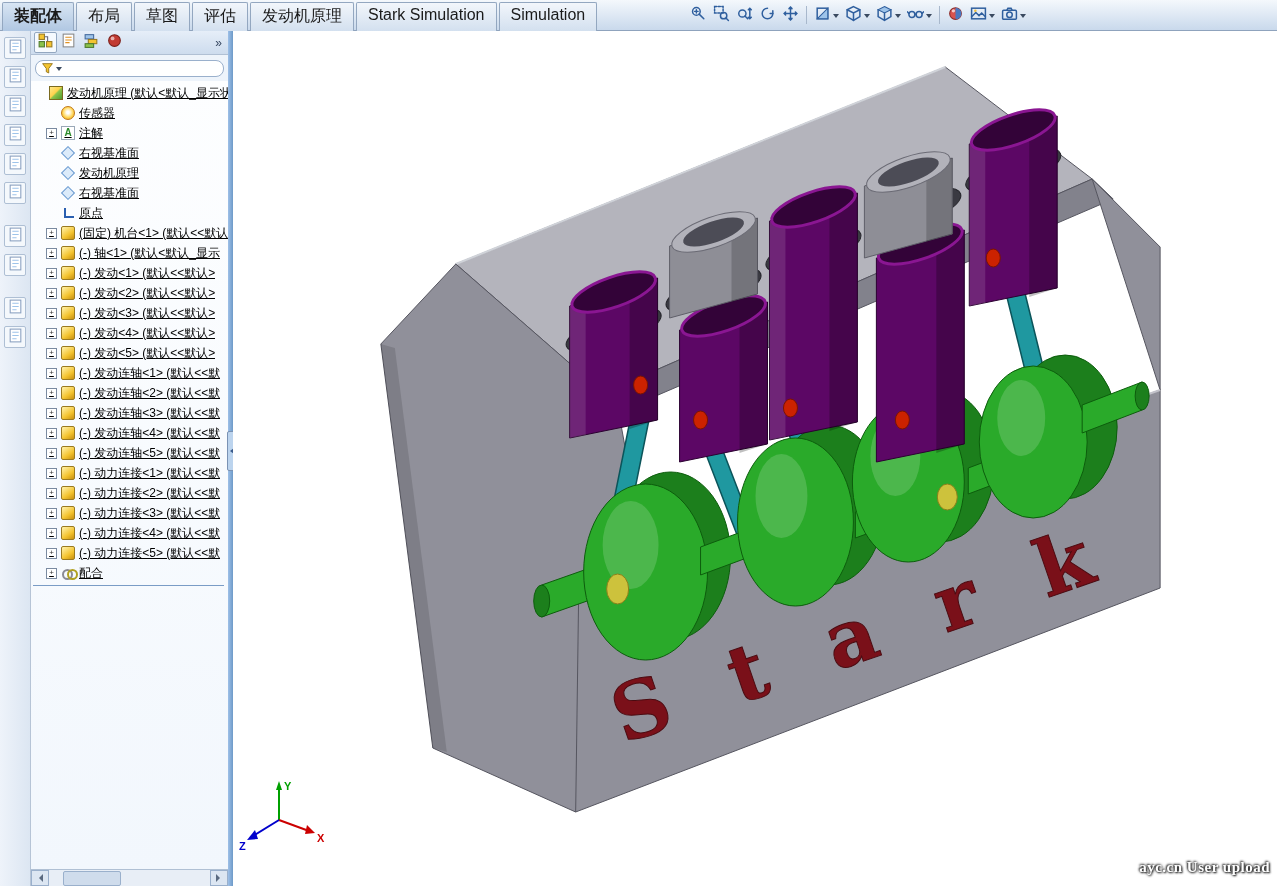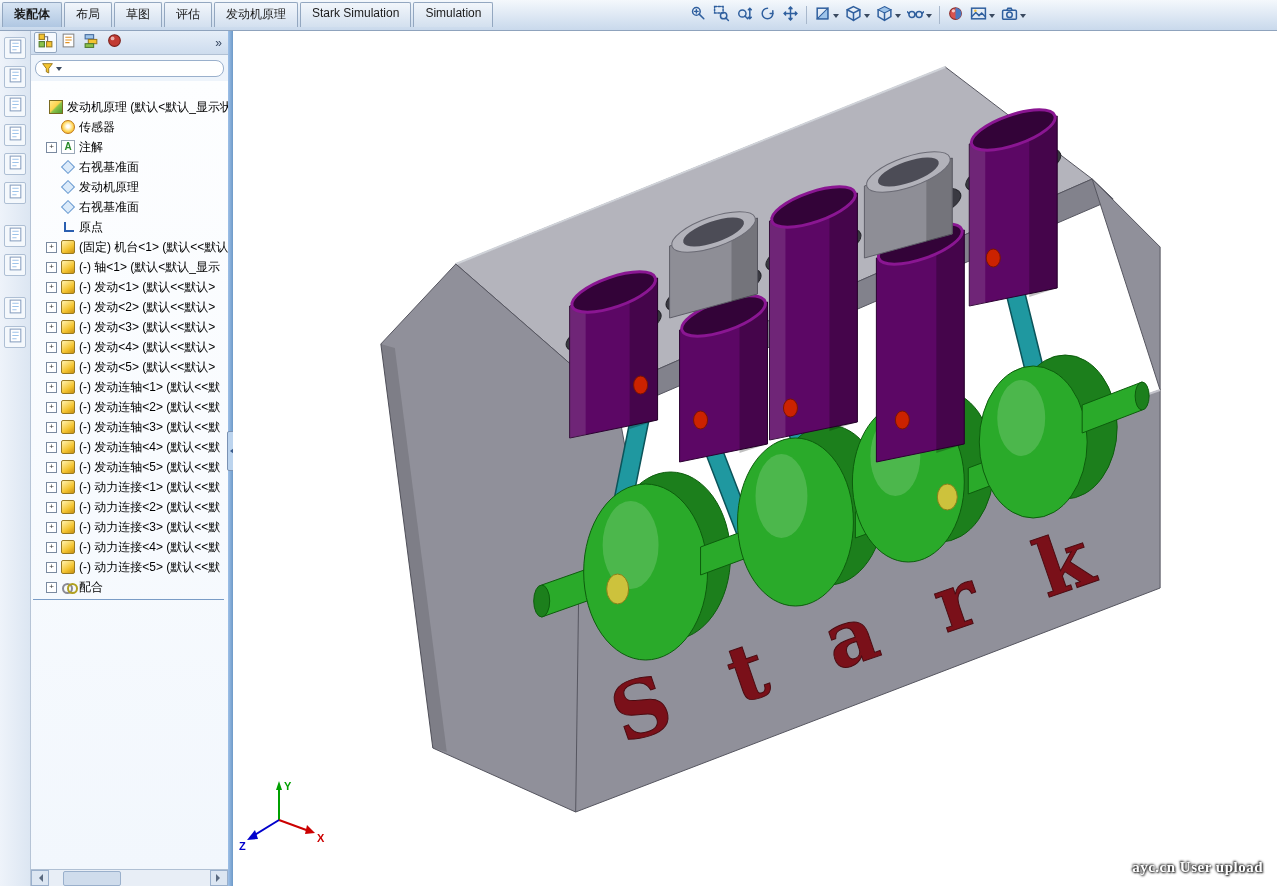--- a/index.html
+++ b/index.html
@@ -3,21 +3,21 @@
 <meta charset="utf-8">
 <style>
   html,body{margin:0;padding:0;width:1277px;height:886px;overflow:hidden;
     font-family:"Liberation Sans",sans-serif;background:#fff;}
   .app{display:flex;flex-direction:column;width:100%;height:100%;}
 
   
   .topbar{height:30px;flex:none;display:flex;align-items:flex-start;
     background:linear-gradient(#f4f8fc,#c9d9ec);border-bottom:1px solid #8fa3bd;}
   .ctabs{display:flex;margin:2px 0 0 2px;}
-  .ctab{padding:3px 11px 4px;font-size:12px;color:#1a1a1a;cursor:default;white-space:nowrap;
+  .ctab{padding:3px 11px 4px;font-size:16px;color:#1a1a1a;cursor:default;white-space:nowrap;
     background:linear-gradient(#f2f6fb,#d3e0ef);border:1px solid #93a7c0;border-bottom:none;
     margin-right:2px;border-radius:2px 2px 0 0;}
   .ctab.active{background:linear-gradient(#d8e5f3,#b0c7e2);font-weight:bold;}
   .vtb{display:flex;align-items:center;margin-left:auto;margin-right:248px;margin-top:3px;}
   .vtb-btn{height:22px;display:flex;align-items:center;padding:0 2px;border:1px solid transparent;border-radius:2px;}
   .dcaret{width:0;height:0;border:3px solid transparent;border-top:4px solid #3a4a60;margin:5px 0 0 2px;}
   .vtb-sep{width:1px;height:18px;background:#a8b8cc;margin:0 4px;}
 
   .content{display:flex;flex:1;min-height:0;}
 
@@ -32,21 +32,21 @@
   .panel{width:197px;flex:none;display:flex;flex-direction:column;background:#eef4fb;}
   .phead{height:23px;flex:none;display:flex;align-items:center;padding:0 3px;
     background:linear-gradient(#e6eef8,#cddcee);border-bottom:1px solid #b0c0d4;}
   .phead .ptab{width:21px;height:19px;display:flex;align-items:center;justify-content:center;
     border:1px solid transparent;border-radius:2px;}
   .phead .ptab.sel{border-color:#93a7c0;background:#f6fafe;}
   .chev{margin-left:auto;color:#33445e;font-size:12px;padding:0 3px;cursor:default;}
   .frow{height:22px;flex:none;display:flex;align-items:center;padding:2px 4px;}
   .fbox{flex:1;height:15px;background:#fff;border:1px solid #9ab0cc;border-radius:8px;
     display:flex;align-items:center;padding:0 5px;}
-  .tree{flex:1;overflow:hidden;background:linear-gradient(#fdfeff,#f2f7fd);padding-top:16px;font-size:12px;}
+  .tree{flex:1;overflow:hidden;background:linear-gradient(#fdfeff,#f2f7fd);padding-top:2px;font-size:12px;text-decoration:underline;}
   .trow{height:20px;display:flex;align-items:center;white-space:nowrap;padding-left:15px;color:#000;}
   .trow.root{padding-left:3px;}
   .texp{width:9px;height:9px;flex:none;border:1px solid #7a8aa0;background:#fff;
     font:8px/8px "Liberation Sans",sans-serif;text-align:center;color:#333;margin-right:4px;}
   .texp.empty{border-color:transparent;background:transparent;}
   .tlbl{overflow:hidden;}
   .tree-end{border-top:1px solid #7a9cc6;margin:2px 4px 0 2px;}
 
   
   .ti{width:14px;height:14px;margin-right:4px;flex:none;display:inline-block;position:relative;box-sizing:border-box;}
@@ -74,21 +74,21 @@
 
   
   .splitter{width:5px;flex:none;background:linear-gradient(to right,#9ec0e8,#6d9ac8);position:relative;}
   .grip{position:absolute;left:-1px;top:400px;width:7px;height:38px;background:#bcd4ee;
     border:1px solid #7a92b4;border-radius:2px;display:flex;align-items:center;justify-content:center;}
   .grip::before{content:"";border:3px solid transparent;border-right:4px solid #3a5a8a;margin-right:2px;}
 
   
   .viewport{flex:1;position:relative;background:#fff;overflow:hidden;}
   .scene{position:absolute;inset:0;width:100%;height:100%;}
-  .watermark{position:absolute;right:14px;bottom:10px;font:bold 15px "Liberation Serif",serif;
+  .watermark{position:absolute;right:7px;bottom:10px;font:bold 15px "Liberation Serif",serif;
     color:#ffffff;text-shadow:0 0 3px #222,1px 1px 2px #222,-1px -1px 2px #444;letter-spacing:.5px;}
   .triad{position:absolute;left:4px;bottom:34px;}
   .stark{font-family:"DejaVu Serif","Liberation Serif",serif;font-weight:bold;font-size:78px;
     letter-spacing:66px;fill:var(--label-red);stroke:#4a0a10;stroke-width:1;}
 </style>
 </head>
 <body>
 
 <div class="app">
 

